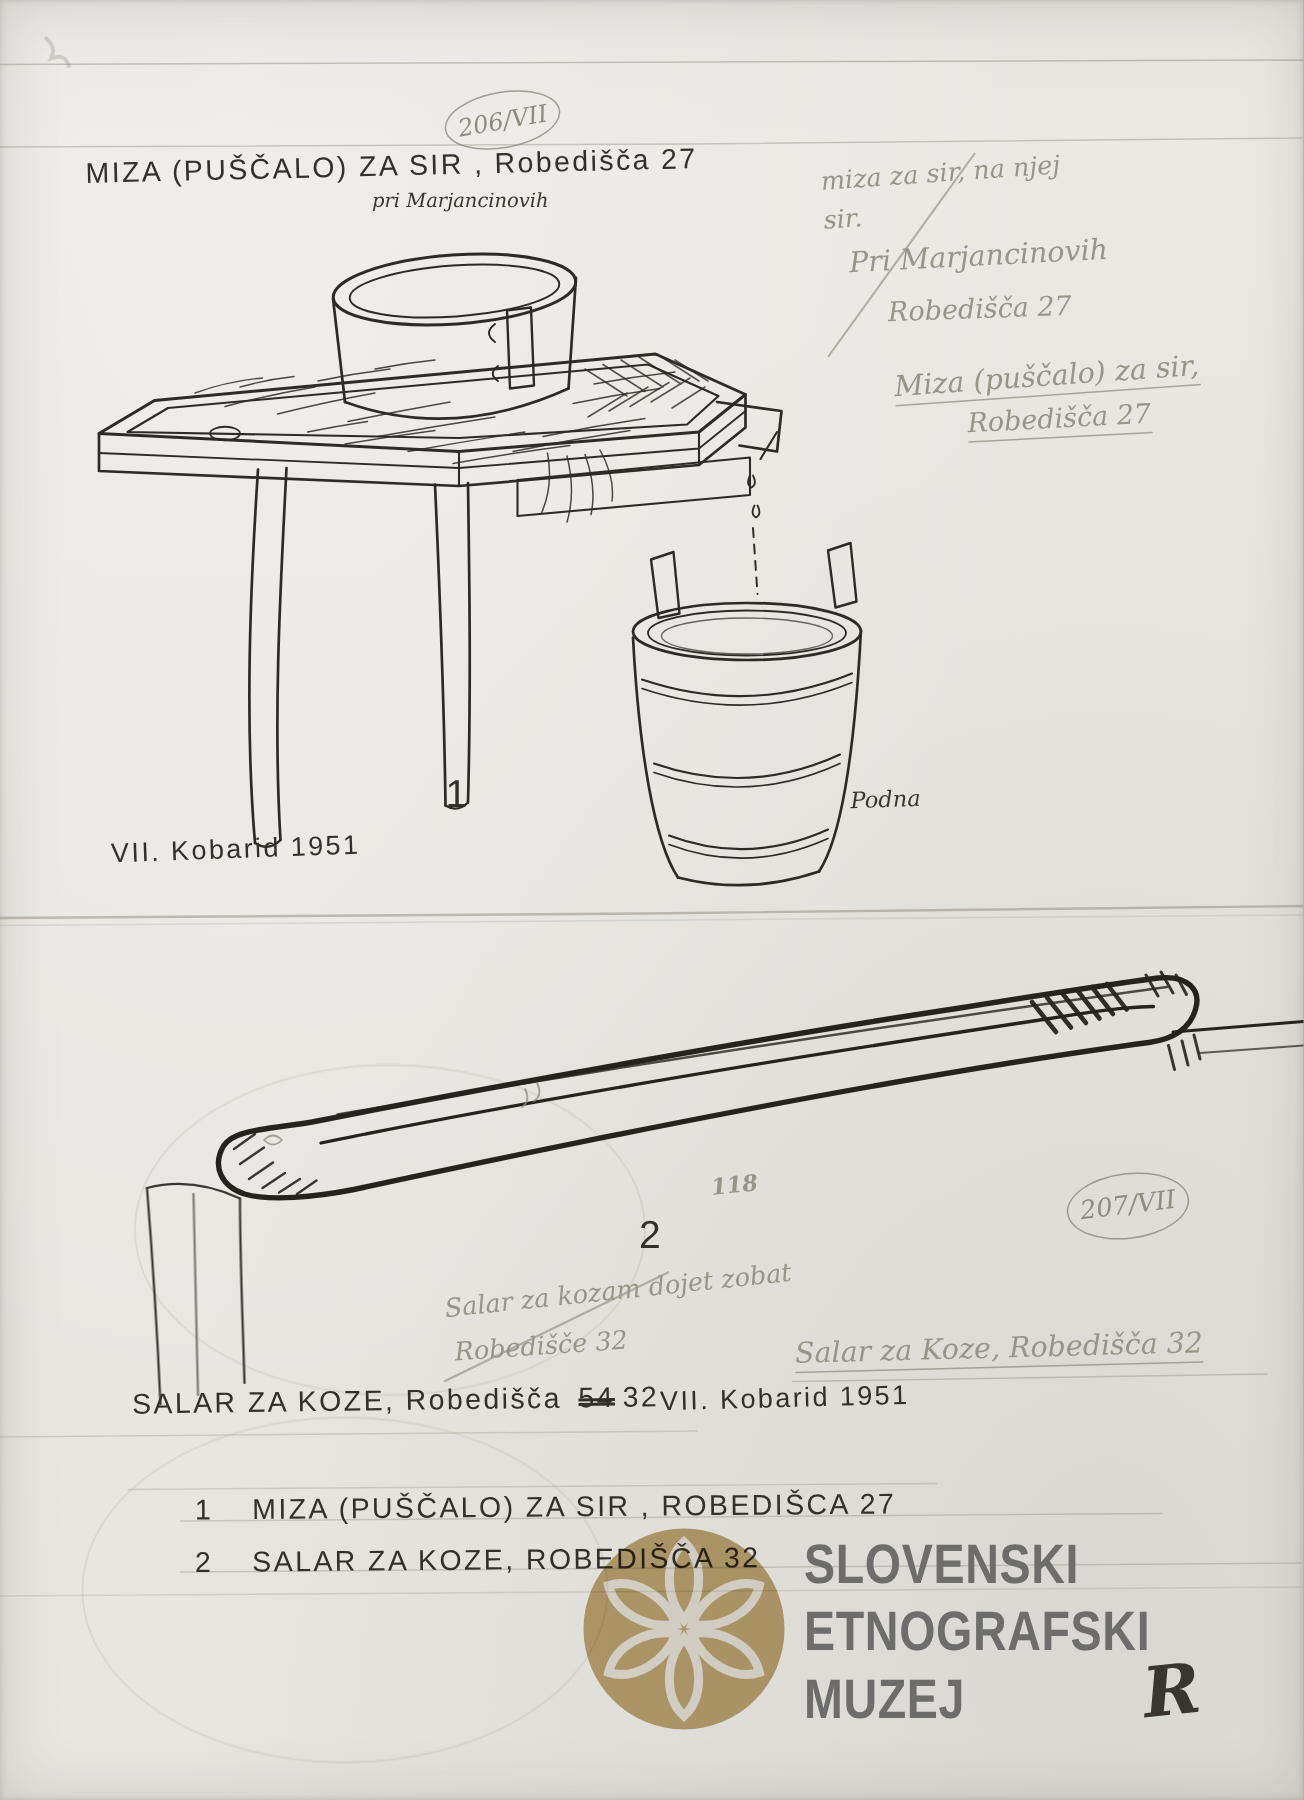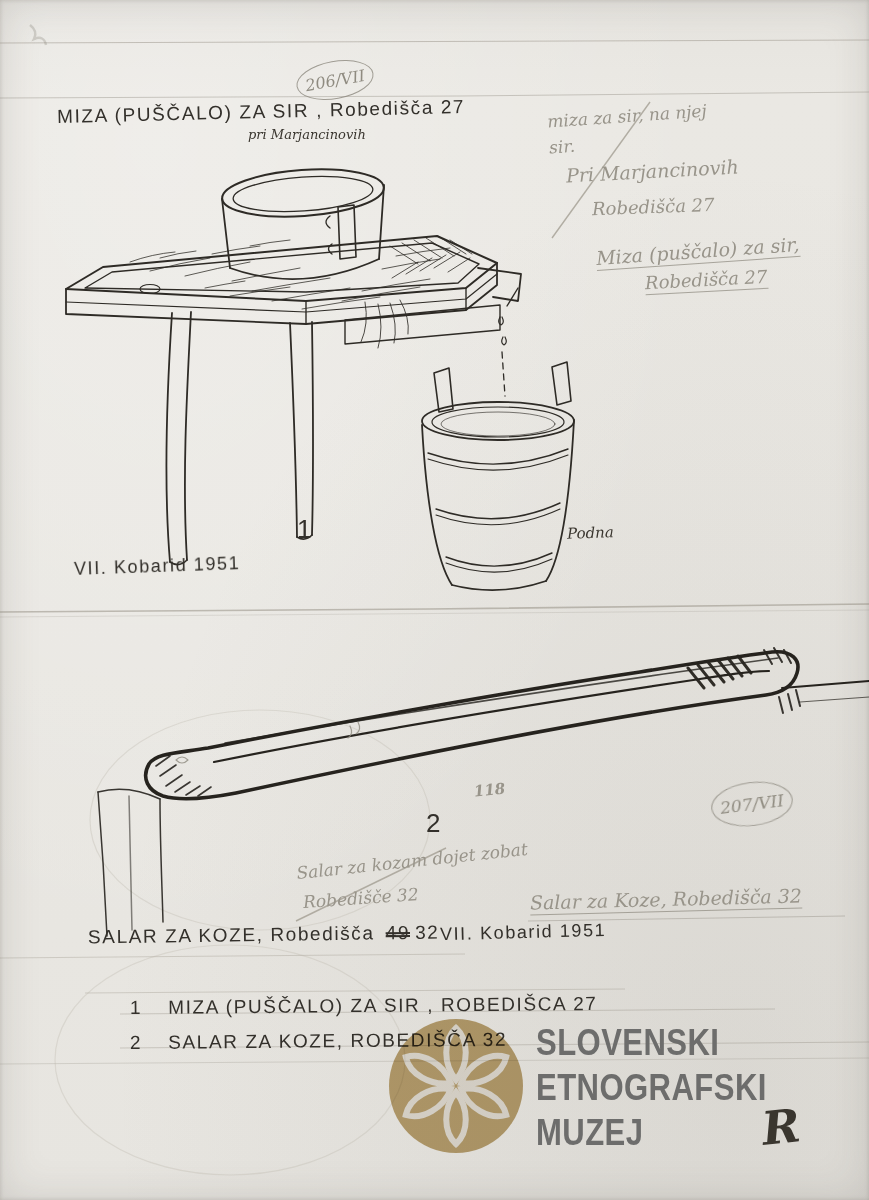--- a/index.html
+++ b/index.html
@@ -252,21 +252,21 @@
 
 <div class="abs pencil-script" style="left:474px;top:781px;font-size:15px;transform:rotate(-6deg);font-weight:700;">118</div>
 <div class="abs ink-hand" style="left:426px;top:808px;font-size:26px;letter-spacing:0;">2</div>
 
 <div class="abs pencil-script" style="left:296px;top:851px;font-size:17px;transform:rotate(-6deg);">Salar za kozam dojet zobat</div>
 <div class="abs pencil-script" style="left:303px;top:888px;font-size:17px;transform:rotate(-4deg);">Robedišče 32</div>
 <div class="abs pencil-script underline-p" style="left:530px;top:888px;font-size:19px;transform:rotate(-1.5deg);">Salar za Koze, Robedišča 32</div>
 
 <div class="abs" style="left:88px;top:924px;transform:rotate(-.8deg);">
   <span class="ink-hand" style="font-size:19px;">SALAR ZA KOZE, Robedišča</span>
-  <span class="ink-hand strike2" style="font-size:19px;margin-left:6px;">49</span>
+  <span class="ink-hand strike2" style="font-size:19px;margin-left:6px;">54</span>
   <span class="ink-hand" style="font-size:19px;margin-left:0;">32</span>
 </div>
 <div class="abs ink-hand" style="left:440px;top:922px;font-size:18px;transform:rotate(-1.5deg);">VII. Kobarid 1951</div>
 
 <div class="abs" style="left:130px;top:995px;">
   <div class="list-row ink-hand" style="font-size:19px;margin-bottom:13px;transform:rotate(-.5deg);">
     <span>1</span>
     <span>MIZA (PUŠČALO) ZA SIR , ROBEDIŠCA 27</span>
   </div>
   <div class="list-row ink-hand" style="font-size:19px;transform:rotate(-.5deg);">

